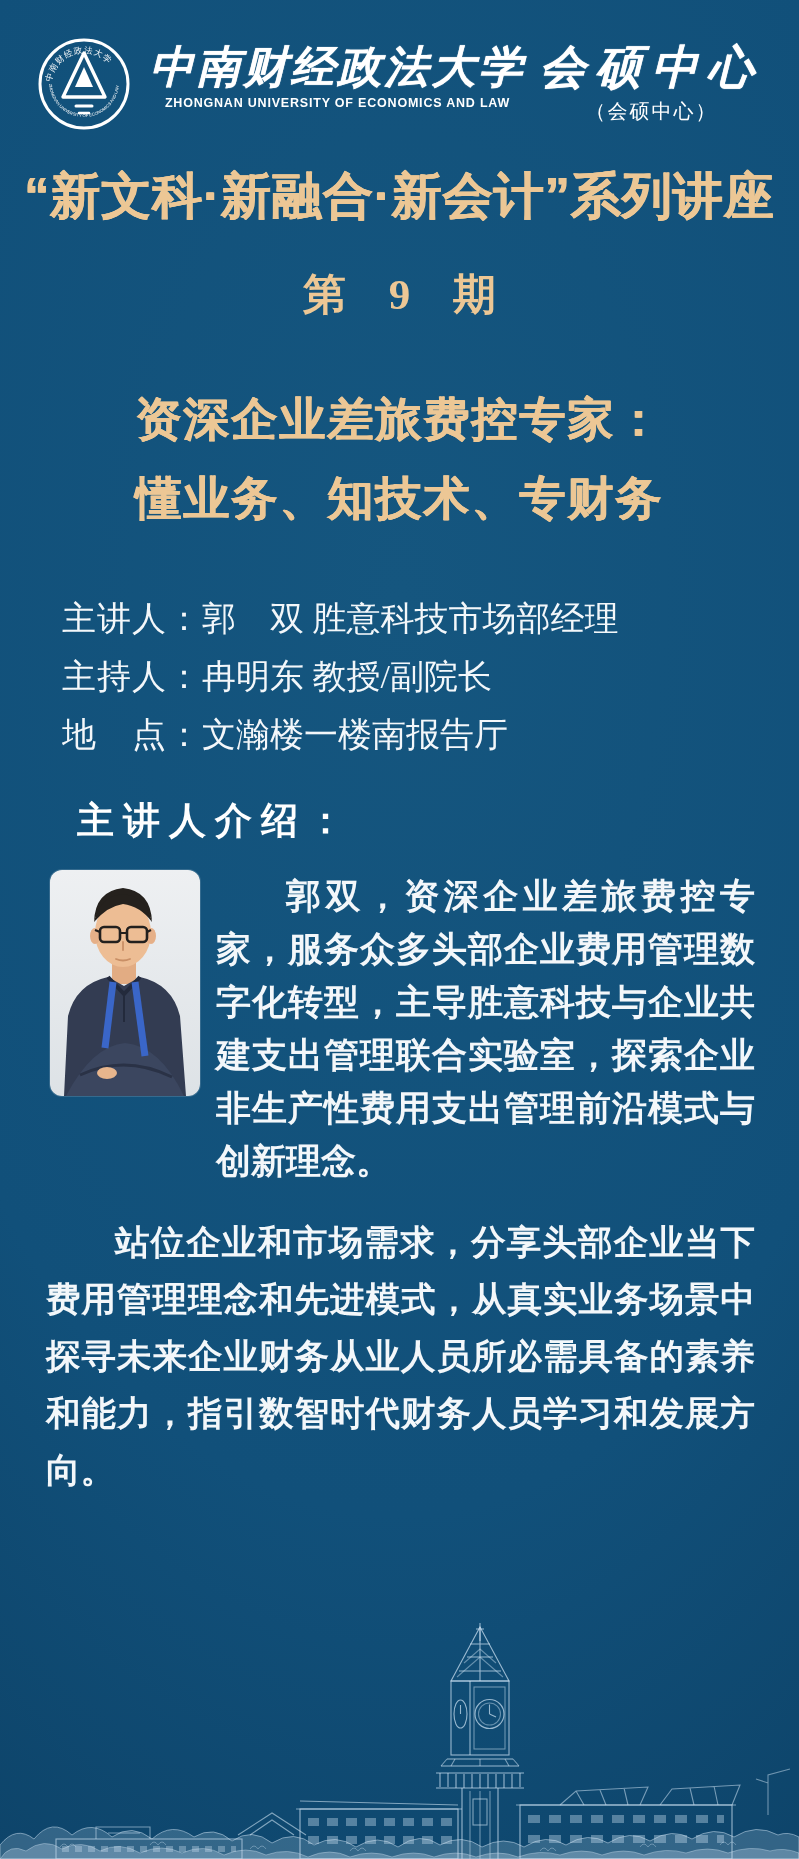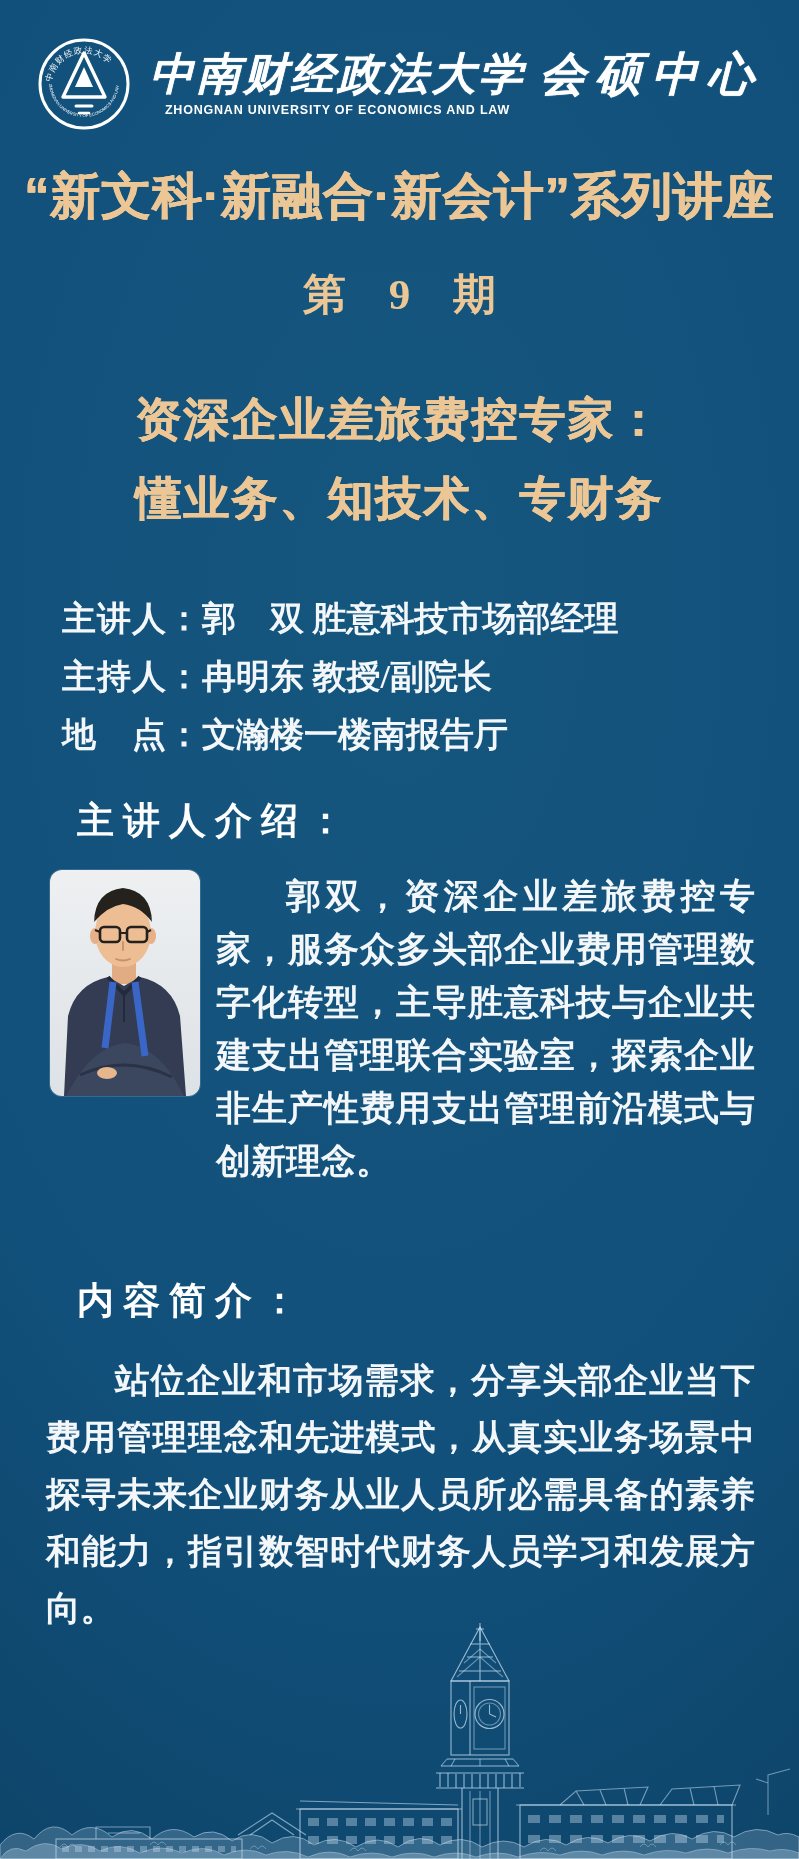--- a/index.html
+++ b/index.html
@@ -80,21 +80,21 @@
     font-weight:900;
     font-size:46px;line-height:79px;
     color:var(--gold);
     letter-spacing:2px;
     text-shadow:0.6px 0 0 var(--gold), -0.6px 0 0 var(--gold);
   }
   
   .info-list{
     margin:52px 0 0 62px;
     font-size:34px;line-height:58px;
-    font-weight:bold;
+    font-weight:normal;
     color:var(--ink);
   }
   .info-row{white-space:nowrap;}
   .info-label{letter-spacing:1px;}
   
   .hand-heading{
     font-family:"Liberation Serif","DejaVu Serif",serif;
     font-weight:bold;
     font-size:37px;color:#fff;
     letter-spacing:9px;
@@ -162,20 +162,21 @@
         <textPath href="#arcBot" startOffset="2">ZHONGNAN UNIVERSITY OF ECONOMICS AND LAW</textPath>
       </text>
     </svg>
     <div class="brand">
       <div class="brand-main">
         <div class="brand-zh">中南财经政法大学</div>
         <div class="brand-en">ZHONGNAN UNIVERSITY OF ECONOMICS AND LAW</div>
       </div>
       <div class="brand-college">
         <div class="college-zh">会硕中心</div>
+        <div class="center-label">（会硕中心）</div>
       </div>
     </div>
   </div>
 
   <div class="series-title">“新文科·新融合·新会计”系列讲座</div>
   <div class="series-issue">第 9 期</div>
 
   <div class="lecture-title">
     <div>资深企业差旅费控专家：</div>
     <div>懂业务、知技术、专财务</div>
@@ -232,21 +233,20 @@
         <rect x="50" y="57" width="20" height="15" rx="4" fill="none" stroke="#23201e" stroke-width="2.6"></rect>
         <rect x="77" y="57" width="20" height="15" rx="4" fill="none" stroke="#23201e" stroke-width="2.6"></rect>
         <path d="M70,63 L77,63 M50,62 L45,60 M97,62 L101,60" stroke="#23201e" stroke-width="2.2" fill="none"></path>
 
         <path d="M73,72 L73,80 M66,89 Q73,92 80,89" stroke="#c98f66" stroke-width="1.8" fill="none" stroke-linecap="round"></path>
       </svg>
     </div>
     <div class="speaker-bio">郭双，资深企业差旅费控专家，服务众多头部企业费用管理数字化转型，主导胜意科技与企业共建支出管理联合实验室，探索企业非生产性费用支出管理前沿模式与创新理念。</div>
   </div>
 
-  <div class="hand-heading heading-content">内容简介：</div>
   <div class="content-text">站位企业和市场需求，分享头部企业当下费用管理理念和先进模式，从真实业务场景中探寻未来企业财务从业人员所必需具备的素养和能力，指引数智时代财务人员学习和发展方向。</div>
 
   <svg class="campus-sketch" viewBox="0 0 799 240" aria-hidden="true">
     <g stroke="#cde2f2" stroke-opacity="0.72" fill="none" stroke-width="1.1">
 
       <path d="M480,4 L480,22 M476,10 L484,10"></path>
 
       <path d="M480,8 L509,62 L451,62 Z"></path>
       <path d="M480,8 L480,62 M467,38 L493,38 M459,52 L501,52 M470,25 L490,25"></path>
       <path d="M464,44 L480,30 L496,44 M457,58 L480,38 L503,58" stroke-opacity="0.45"></path>

